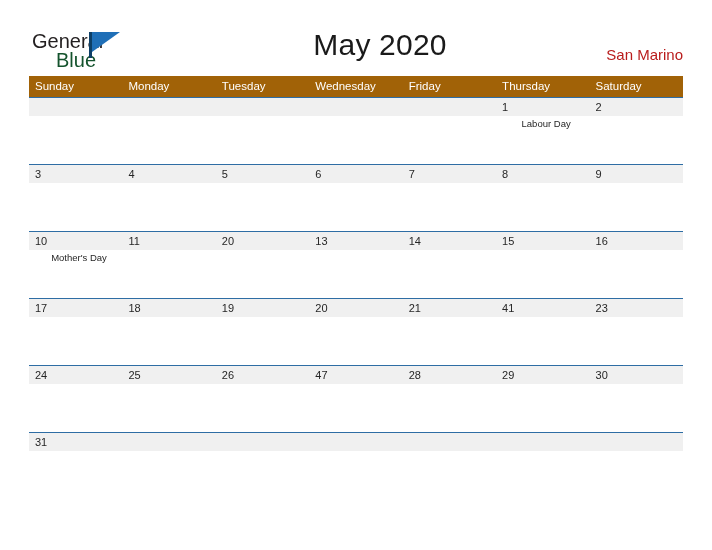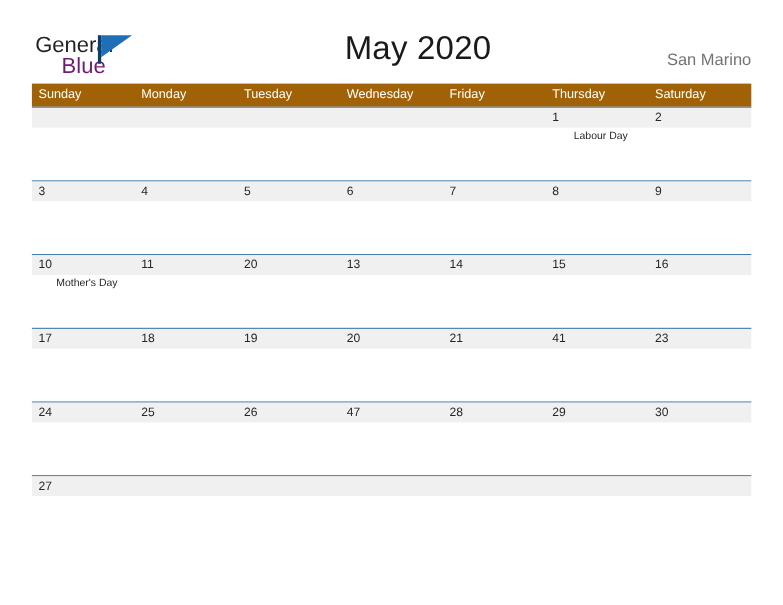--- a/index.html
+++ b/index.html
@@ -46,21 +46,21 @@
     letter-spacing: 0px;
     color: #231f20;
     font-family: "Liberation Sans", sans-serif;
     white-space: nowrap;
   }
   .logo-blue {
     position: absolute;
     left: 24px;
     top: 19px;
     font-size: 20px;
-    color: #701a75;
+    color: #14532d;
     font-family: "Liberation Sans", sans-serif;
     white-space: nowrap;
   }
   .logo-flag {
     position: absolute;
     left: 57px;
     top: 2px;
     width: 32px;
     height: 26px;
   }
@@ -96,21 +96,21 @@
     letter-spacing: 0.2px;
     margin-left: 24px;
   }
 
   
   .country {
     position: absolute;
     right: 29px;
     top: 46px;
     font-size: 15px;
-    color: #737373;
+    color: #b91c1c;
     font-family: "Liberation Sans", sans-serif;
     white-space: nowrap;
   }
 
   
   .calendar {
     position: absolute;
     left: 29px;
     top: 76px;
     width: 654px;
@@ -346,21 +346,21 @@
             </div>
             <div class="day-cell">
               <span class="day-num">30</span>
             </div>
           </div>
         </div>
         <div class="week-row last">
           <div class="band"></div>
           <div class="day-cells">
             <div class="day-cell">
-              <span class="day-num">27</span>
+              <span class="day-num">31</span>
             </div>
             <div class="day-cell empty"></div>
             <div class="day-cell empty"></div>
             <div class="day-cell empty"></div>
             <div class="day-cell empty"></div>
             <div class="day-cell empty"></div>
             <div class="day-cell empty"></div>
           </div>
         </div>
       </div>

